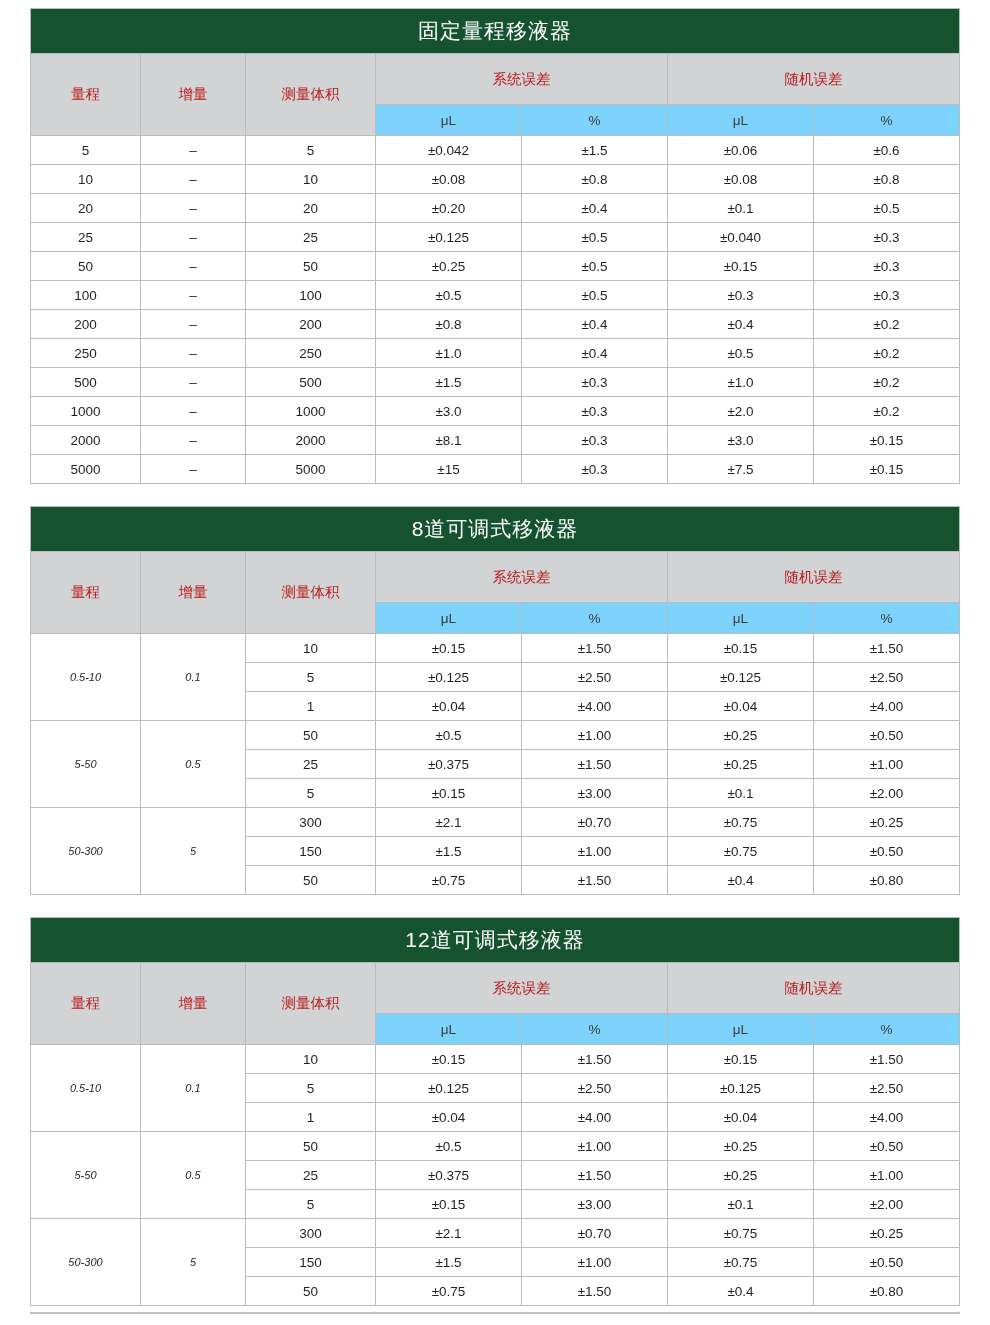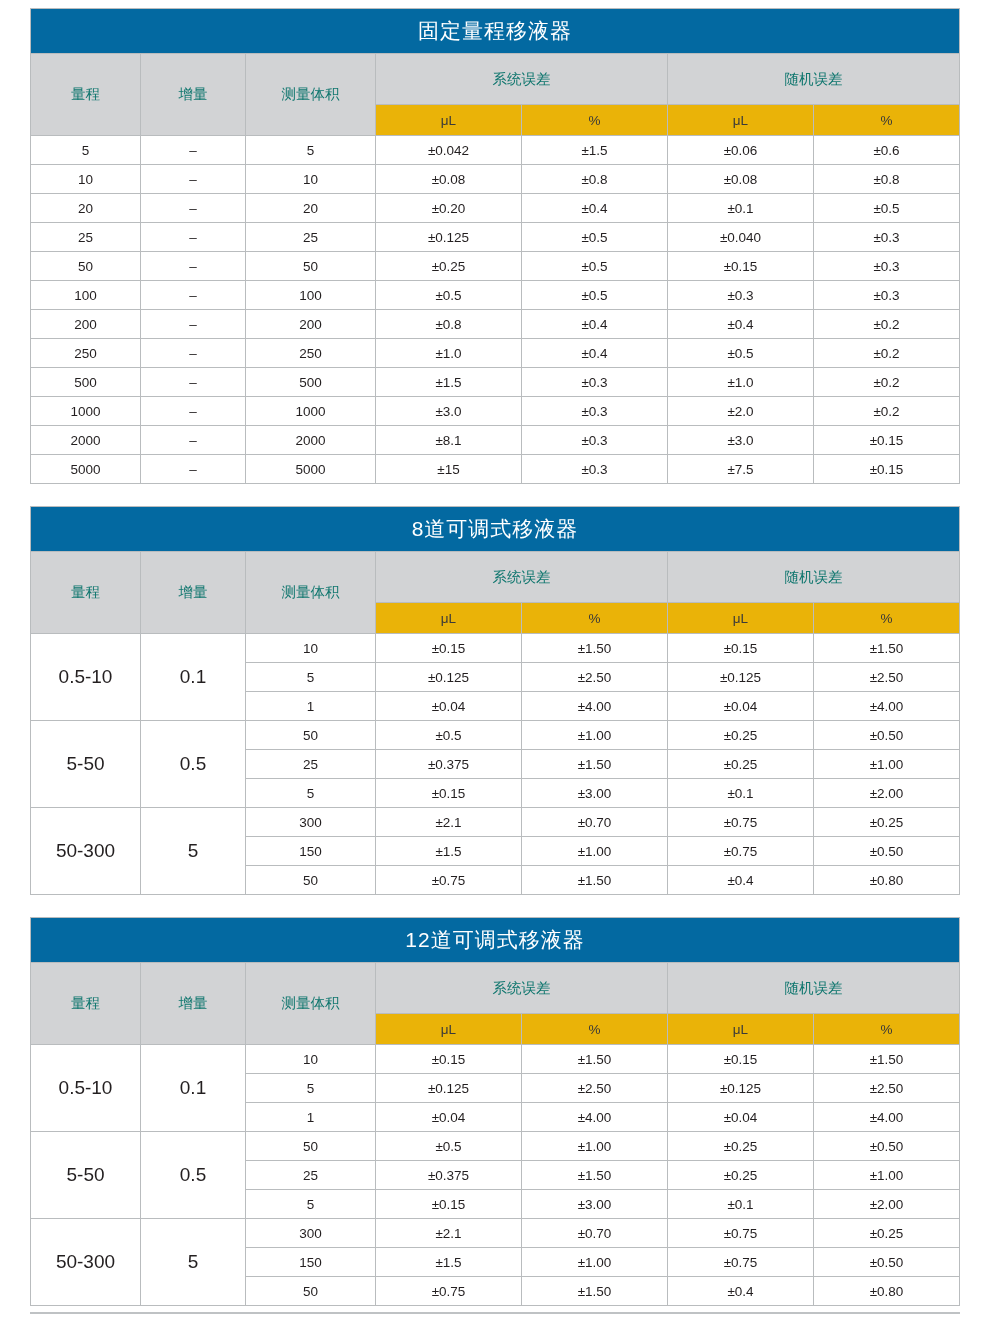--- a/index.html
+++ b/index.html
@@ -27,50 +27,51 @@
     table-layout: fixed;
   }
   table.spec td, table.spec th {
     border: 1px solid #b9bcbe;
     padding: 0;
     text-align: center;
     vertical-align: middle;
     font-weight: normal;
   }
   .title-row td {
-    background: #0369a1;
+    background: #14532d;
     color: #ffffff;
     font-size: 21px;
     font-weight: bold;
     height: 44px;
     letter-spacing: 1px;
     border: 1px solid #4a9fc9;
   }
   .head-row td {
     background: #d2d3d5;
-    color: #0f766e;
+    color: #b91c1c;
     font-size: 14.5px;
     font-weight: bold;
     height: 50px;
   }
   .unit-row td {
-    background: #eab308;
+    background: #7dd3fc;
     color: #3a3a3a;
     font-size: 13.5px;
     height: 30px;
   }
   .data-row td {
     background: #ffffff;
     font-size: 13.5px;
     height: 28px;
     color: #231f20;
   }
   .data-row td.rangecell,
   .data-row td.inccell {
-    font-size: 19px;
+    font-size: 11px;
+    font-style: italic;
   }
   .thick-bottom td {
     border-bottom: 2px solid #9a9da0;
   }
   .group-sep td {
     border-top: 1px solid #8f9295;
   }
   .col-range { width: 110px; }
   .col-inc { width: 105px; }
   .col-vol { width: 130px; }

